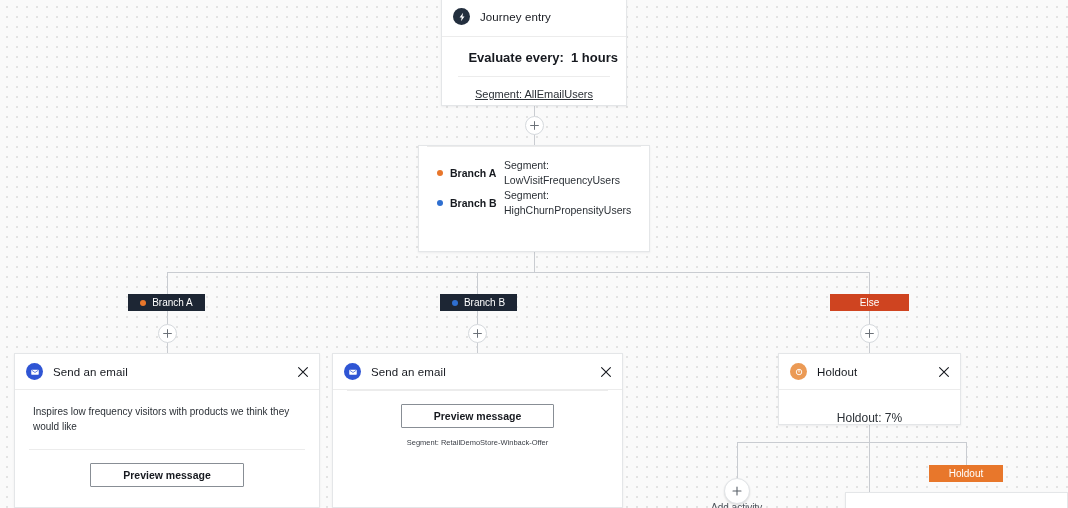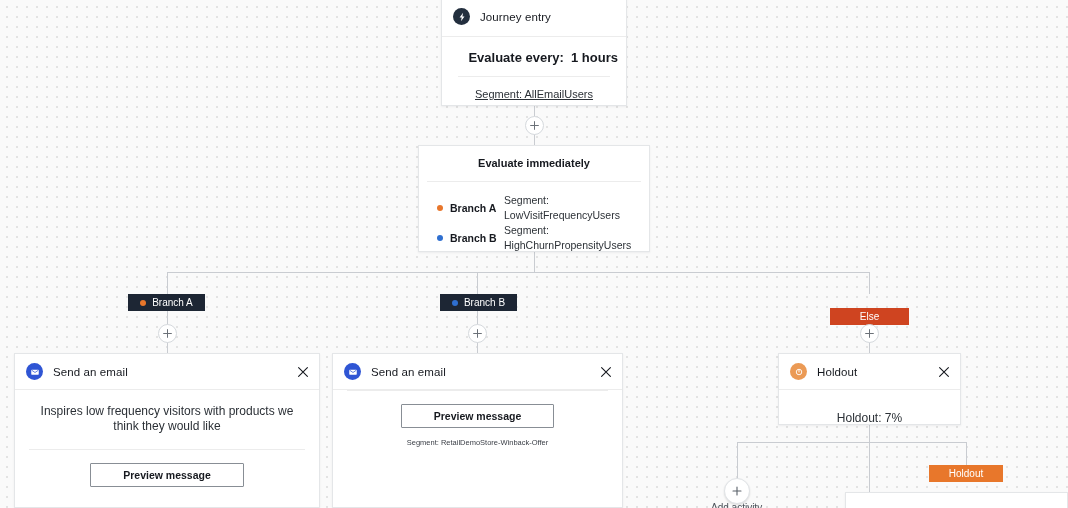--- a/index.html
+++ b/index.html
@@ -144,23 +144,22 @@
     height: 6px;
     border-radius: 50%;
     flex: 0 0 auto;
     margin-right: 7px;
   }
   .branch-name { font-weight: 700; width: 54px; flex: 0 0 auto; }
   .branch-seg { color: #2b3036; }
 
   
   .email-desc {
-    font-size: 12px;
+    font-size: 10px;
     color: #2b3036;
-    text-align: center;
     padding: 14px 8px 15px;
     line-height: 15px;
   }
   .preview-btn {
     display: block;
     margin: 13px auto 0;
     padding: 5px 32px;
     background: #ffffff;
     border: 1px solid #888e95;
     font-family: "Liberation Sans", sans-serif;
@@ -225,21 +224,21 @@
   <div class="conn v" style="left:869px; top:272px; height:22px;"></div>
 
   <div class="pill pill-dark" style="left:128px; top:294px; width:77px;">
     <span class="dot" style="background:#e8762b"></span>
     <span>Branch A</span>
   </div>
   <div class="pill pill-dark" style="left:440px; top:294px; width:77px;">
     <span class="dot" style="background:#2f6fd0"></span>
     <span>Branch B</span>
   </div>
-  <div class="pill pill-else" style="left:830px; top:308px; width:79px;">
+  <div class="pill pill-else" style="left:830px; top:294px; width:79px;">
     <span>Else</span>
   </div>
 
   <div class="conn v" style="left:167px; top:311px; height:14px;"></div>
   <div class="plus-btn" style="left:158px; top:324px;">
     <svg width="11" height="11" viewBox="0 0 11 11">
       <path d="M5.5 1.6v7.8M1.6 5.5h7.8" stroke="#6b7178" stroke-width="1" stroke-linecap="round"></path>
     </svg>
   </div>
   <div class="conn v" style="left:167px; top:342px; height:11px;"></div>
@@ -293,21 +292,20 @@
         <b>Evaluate every:</b>
         &nbsp;<b>1 hours</b>
       </div>
       <div class="divider"></div>
       <div class="entry-seg">Segment: AllEmailUsers</div>
     </div>
   </div>
 
   <div class="card" style="left:418px; top:145px; width:232px; height:107px;">
     <div class="card-body" style="padding:0;">
-      <div class="split-head-line">Evaluate immediately</div>
       <div class="divider"></div>
       <div class="branch-rows">
         <div class="branch-row">
           <span class="dot" style="background:#e8762b"></span>
           <span class="branch-name">Branch A</span>
           <span class="branch-seg">Segment: LowVisitFrequencyUsers</span>
         </div>
         <div class="branch-row">
           <span class="dot" style="background:#2f6fd0"></span>
           <span class="branch-name">Branch B</span>

